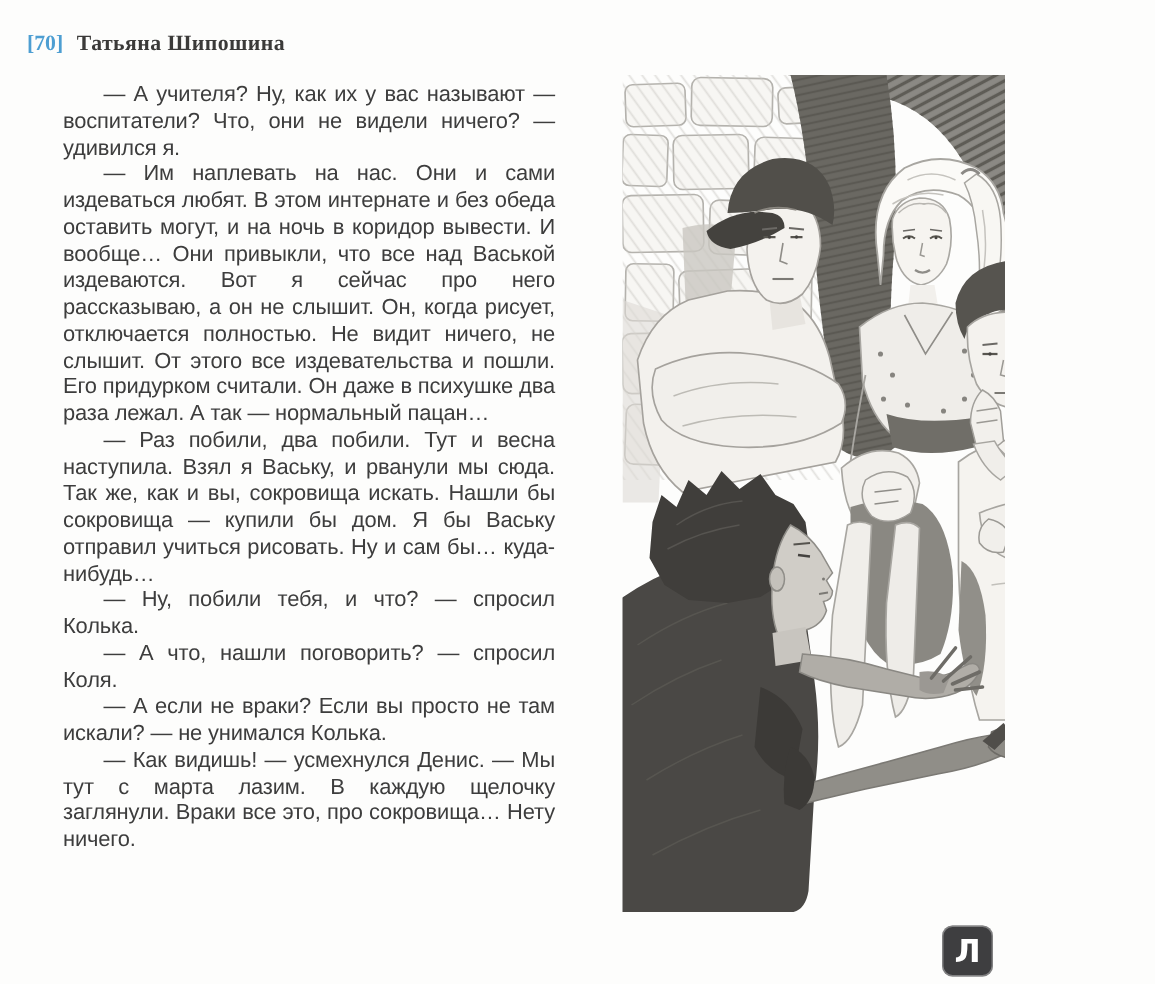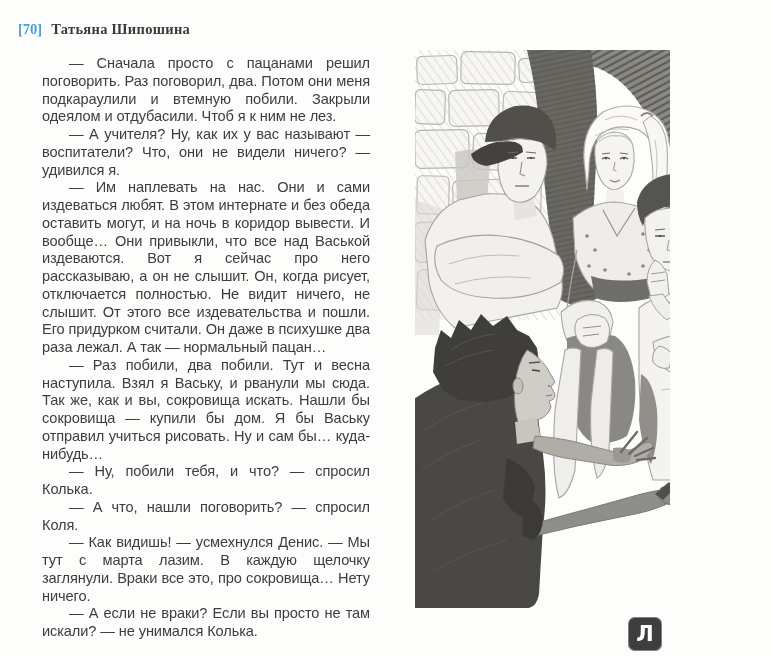--- a/index.html
+++ b/index.html
@@ -28,28 +28,27 @@
 </head>
 <body>
 
 <div class="page">
 
   <div class="header">
     <span class="page-num">[70]</span><span class="author">Татьяна Шипошина</span>
   </div>
 
   <div class="text-col">
-    <p>— Сначала просто с пацанами решил поговорить. Раз поговорил, два. Потом они меня подкараулили и втемную побили. Закрыли одеялом и отдубасили. Чтоб я к ним не лез.</p>
     <p>— А учителя? Ну, как их у вас называют — воспитатели? Что, они не видели ничего? — удивился я.</p>
     <p>— Им наплевать на нас. Они и сами издеваться любят. В этом интернате и без обеда оставить могут, и на ночь в коридор вывести. И вообще… Они привыкли, что все над Васькой издеваются. Вот я сейчас про него рассказываю, а он не слышит. Он, когда рисует, отключается полностью. Не видит ничего, не слышит. От этого все издевательства и пошли. Его придурком считали. Он даже в психушке два раза лежал. А так — нормальный пацан…</p>
     <p>— Раз побили, два побили. Тут и весна наступила. Взял я Ваську, и рванули мы сюда. Так же, как и вы, сокровища искать. Нашли бы сокровища — купили бы дом. Я бы Ваську отправил учиться рисовать. Ну и сам бы… куда-нибудь…</p>
     <p>— Ну, побили тебя, и что? — спросил Колька.</p>
     <p>— А что, нашли поговорить? — спросил Коля.</p>
+    <p>— А если не враки? Если вы просто не там искали? — не унимался Колька.</p>
     <p>— Как видишь! — усмехнулся Денис. — Мы тут с марта лазим. В каждую щелочку заглянули. Враки все это, про сокровища… Нету ничего.</p>
-    <p>— А если не враки? Если вы просто не там искали? — не унимался Колька.</p>
   </div>
 
   <figure class="illus">
     <svg viewBox="0 0 312 562" width="312" height="562" xmlns="http://www.w3.org/2000/svg">
       <defs>
         <pattern id="dkh" width="6" height="6" patternUnits="userSpaceOnUse" patternTransform="rotate(62)">
           <line x1="3" y1="0" x2="3" y2="6" stroke="#56544e" stroke-width="2.2"></line>
         </pattern>
         <pattern id="mdh" width="5" height="5" patternUnits="userSpaceOnUse" patternTransform="rotate(78)">
           <line x1="2.5" y1="0" x2="2.5" y2="5" stroke="#55534d" stroke-width="1.5"></line>

